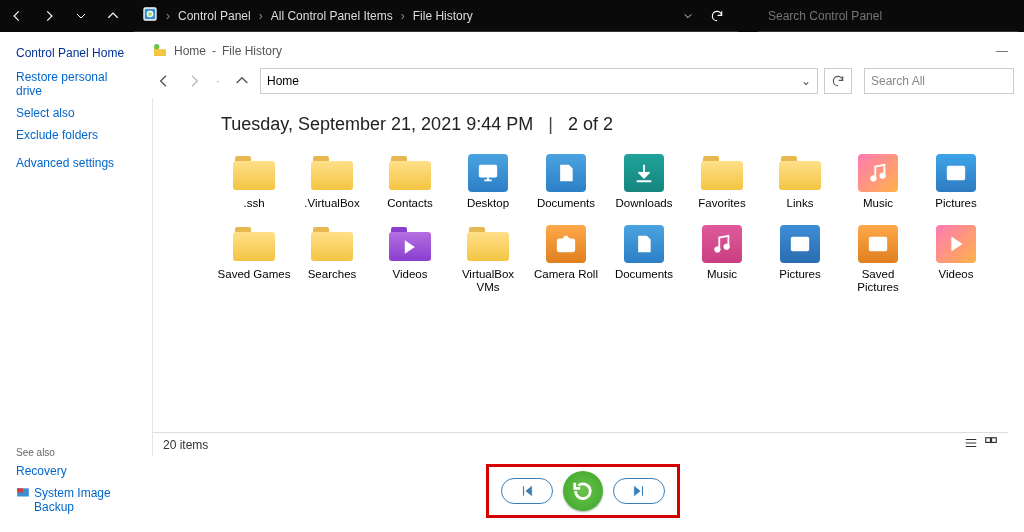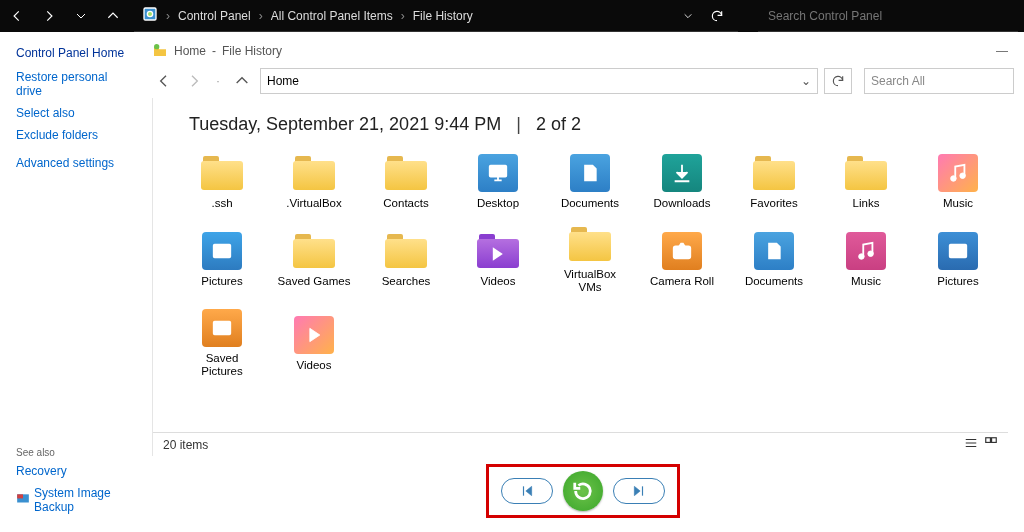--- a/index.html
+++ b/index.html
@@ -16,39 +16,39 @@
   .top-search { width:260px; margin-left:10px; border-bottom:1px solid #333; height:100%; display:flex; align-items:center; padding-left:8px;}
   .top-search input { background:transparent; border:none; color:#888; outline:none; width:100%; font-size:12px; }
 
   
   .main { display:flex; height:500px;border-radius:32px; }
   .sidebar { width:142px; padding:14px 12px 10px 16px; display:flex; flex-direction:column; }
   .sidebar a { color:#0066cc; text-decoration:none; display:block; margin-bottom:8px; cursor:pointer; }
   .sidebar .heading { color:#003399; font-weight:400; margin-bottom:10px; }
   .sidebar .spacer { flex:1; }
   .sidebar .seealso { color:#666; font-size:10px; margin-bottom:6px; }
-  .sidebar .sib { display:flex; align-items:center; gap:4px; }
+  .sidebar .sib { display:flex; gap:4px; }
 
   
   .panel { flex:1; display:flex; flex-direction:column; padding-top:6px; }
   .panel-title { height:26px; display:flex; align-items:center; padding-left:10px; color:#555; gap:6px; }
   .panel-title .min { margin-left:auto; margin-right:16px; color:#666; }
 
   .panel-nav { display:flex; align-items:center; padding:4px 10px; gap:6px; }
   .panel-nav .navbtn { width:24px; height:24px; display:flex; align-items:center; justify-content:center; color:#555; }
   .addrbox { flex:1; height:26px; border:1px solid #ccc; display:flex; align-items:center; padding:0 6px; justify-content:space-between; }
   .addrbox .caret { color:#555; }
   .refreshbtn { width:28px; height:26px; border:1px solid #ccc; display:flex; align-items:center; justify-content:center; }
   .searchbox { width:150px; height:26px; border:1px solid #ccc; margin-left:6px; display:flex; align-items:center; padding:0 6px; color:#888; }
 
-  .content { flex:1; padding:8px 18px 0 32px; position:relative; border-left:1px solid #e5e5e5; margin-left:10px; overflow:hidden;}
+  .content { flex:1; padding:8px 18px 0 64px; position:relative; border-left:1px solid #e5e5e5; margin-left:10px; overflow:hidden;}
   .ts-line { font-size:18px; color:#222; margin:8px 0 18px 4px; }
   .ts-sep { margin:0 10px; color:#444; }
 
-  .grid { display:flex; flex-wrap:wrap; gap:0 18px;align-items:center; }
+  .grid { display:flex; flex-wrap:wrap; gap:0 4px; }
   .item { width:74px; display:flex; flex-direction:column; align-items:center; margin-bottom:14px; cursor:pointer; }
   .icon-slot { width:46px; height:40px; display:flex; align-items:center; justify-content:center; }
   .item .lbl { font-size:11.5px; text-align:center; line-height:13px; margin-top:4px; color:#000; max-width:74px; }
 
   .statusbar { border-top:1px solid #ddd; height:24px; display:flex; align-items:center; padding:0 10px; color:#333; font-size:12px; }
   .statusbar .viewbtns { margin-left:auto; display:flex; gap:6px; }
 
   
   .controls { display:flex; justify-content:center; padding:8px 0 14px 0; }
   .ctrl-box { border:3px solid #d40000; padding:4px 12px; display:flex; align-items:center; gap:10px; }

